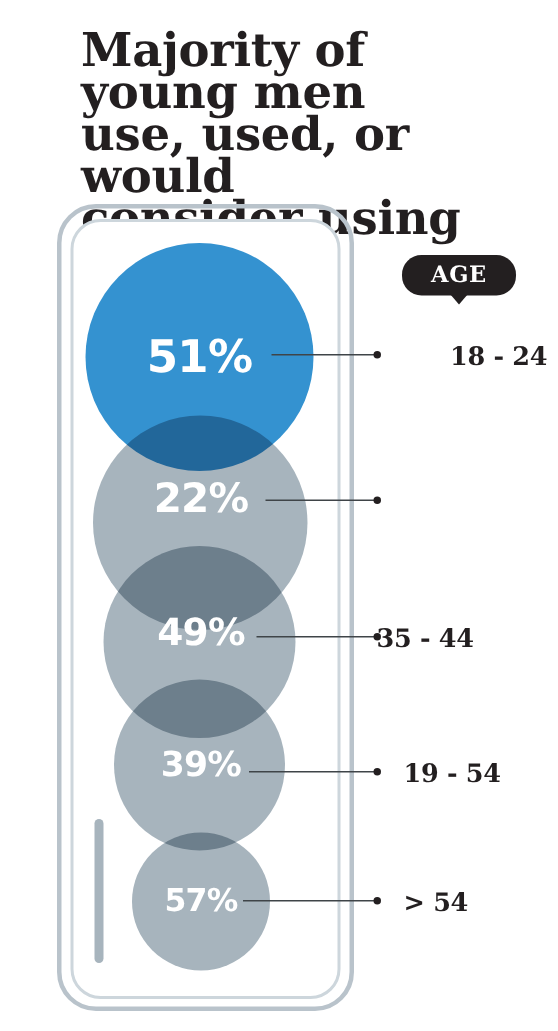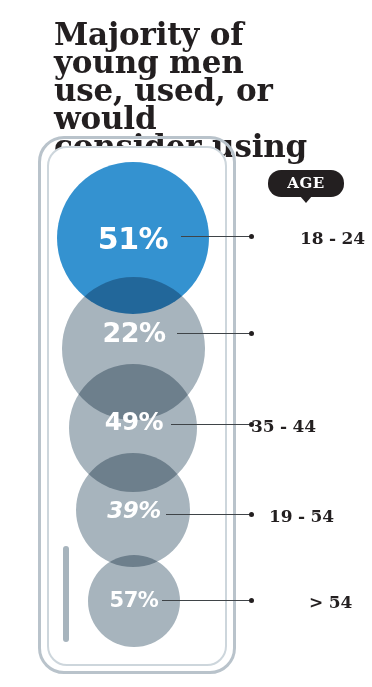--- a/index.html
+++ b/index.html
@@ -175,21 +175,21 @@
     <div class="bubble" style="left:57px; top:162px; width:152px; height:152px; background:#3492d0;"></div>
     <div class="bubble" style="left:62px; top:277px; width:143px; height:143px; background:#a7b4bd;"></div>
     <div class="bubble" style="left:69px; top:364px; width:128px; height:128px; background:#a7b4bd;"></div>
     <div class="bubble" style="left:76px; top:453px; width:114px; height:114px; background:#a7b4bd;"></div>
     <div class="bubble" style="left:88px; top:555px; width:92px; height:92px; background:#a7b4bd;"></div>
   </div>
 
   <div class="bubble-label" style="left:83px; top:221px; width:100px; font-size:30px;">51%</div>
   <div class="bubble-label" style="left:84px; top:317px; width:100px; font-size:27px;">22%</div>
   <div class="bubble-label" style="left:84px; top:407px; width:100px; font-size:25px;">49%</div>
-  <div class="bubble-label" style="left:84px; top:497px; width:100px; font-size:23px;font-style:italic;">39%</div>
+  <div class="bubble-label" style="left:84px; top:497px; width:100px; font-size:23px;">39%</div>
   <div class="bubble-label" style="left:84px; top:588px; width:100px; font-size:21px;">57%</div>
 
   <div id="age-badge">
     <div id="age-badge-text">AGE</div>
   </div>
   <div id="age-badge-tail"></div>
 
   <div class="leader-line" style="left:181px; top:236px; width:69px;"></div>
   <div class="leader-dot" style="left:249px; top:234px;"></div>
   <div class="age-label" style="left:269px; top:228px;margin-left:31px;">18 - 24</div>
@@ -200,15 +200,15 @@
   <div class="leader-line" style="left:171px; top:424px; width:79px;"></div>
   <div class="leader-dot" style="left:249px; top:422px;"></div>
   <div class="age-label" style="left:251px; top:416px;">35 - 44</div>
 
   <div class="leader-line" style="left:166px; top:514px; width:84px;"></div>
   <div class="leader-dot" style="left:249px; top:512px;"></div>
   <div class="age-label" style="left:269px; top:506px;">19 - 54</div>
 
   <div class="leader-line" style="left:162px; top:600px; width:88px;"></div>
   <div class="leader-dot" style="left:249px; top:598px;"></div>
-  <div class="age-label" style="left:269px; top:592px;margin-left:40px;">&gt; 54</div>
+  <div class="age-label" style="left:269px; top:592px;">&gt; 54</div>
 
 </div>
 
 </body></html>

